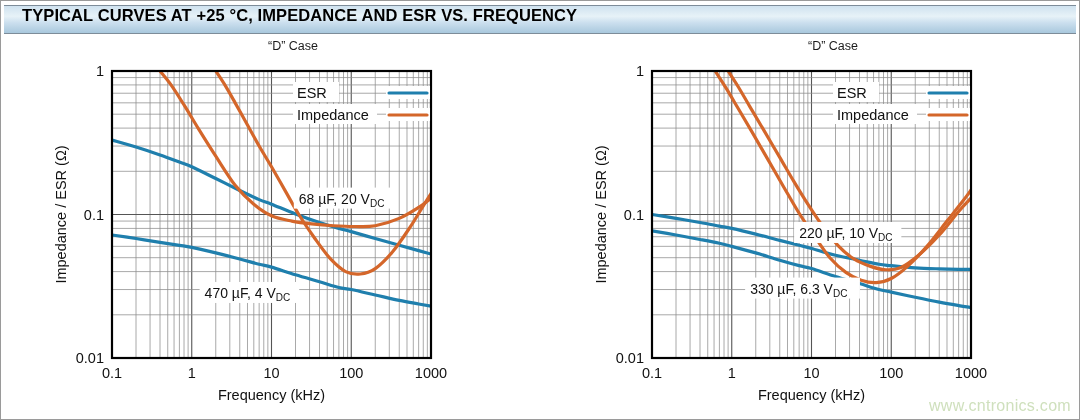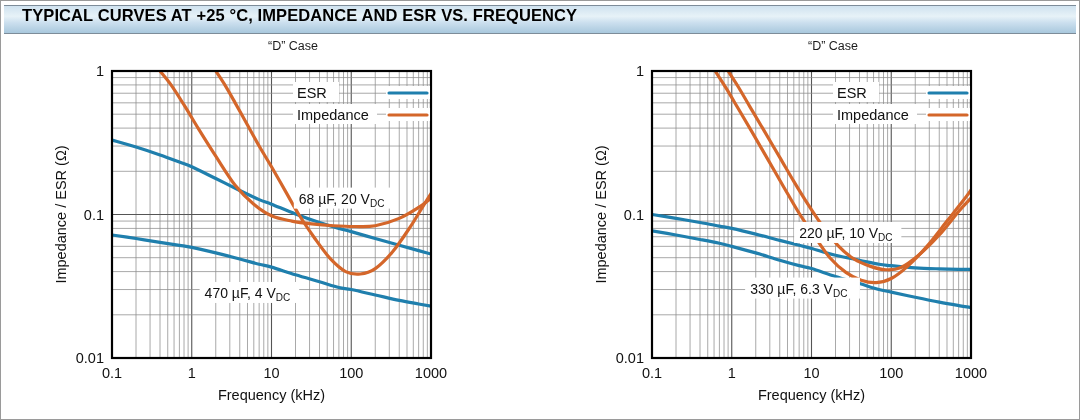--- a/index.html
+++ b/index.html
@@ -238,13 +238,14 @@
             <line x1="388.02" y1="60" x2="426.02" y2="60" stroke="#d4662a" stroke-width="3.2" stroke-linecap="round"></line>
             <rect x="253.14656869113696" y="166.97278676211295" width="107.19999999999999" height="21" fill="#fff"></rect>
             <text x="258.14656869113696" y="182.97278676211295" font-size="14" font-family="&quot;Liberation Sans&quot;,sans-serif" fill="#111">220 µF, 10 V<tspan font-size="10" dy="3">DC</tspan></text>
             <rect x="204.12830147991735" y="222.5805407071336" width="114.8" height="21" fill="#fff"></rect>
             <text x="209.12830147991735" y="238.5805407071336" font-size="14" font-family="&quot;Liberation Sans&quot;,sans-serif" fill="#111">330 µF, 6.3 V<tspan font-size="10" dy="3">DC</tspan></text>
           </g>
         </svg>
     </div>
   </div>
 
+  <div class="wm">www.cntronics.com</div>
 </div>
 
 </body></html>

